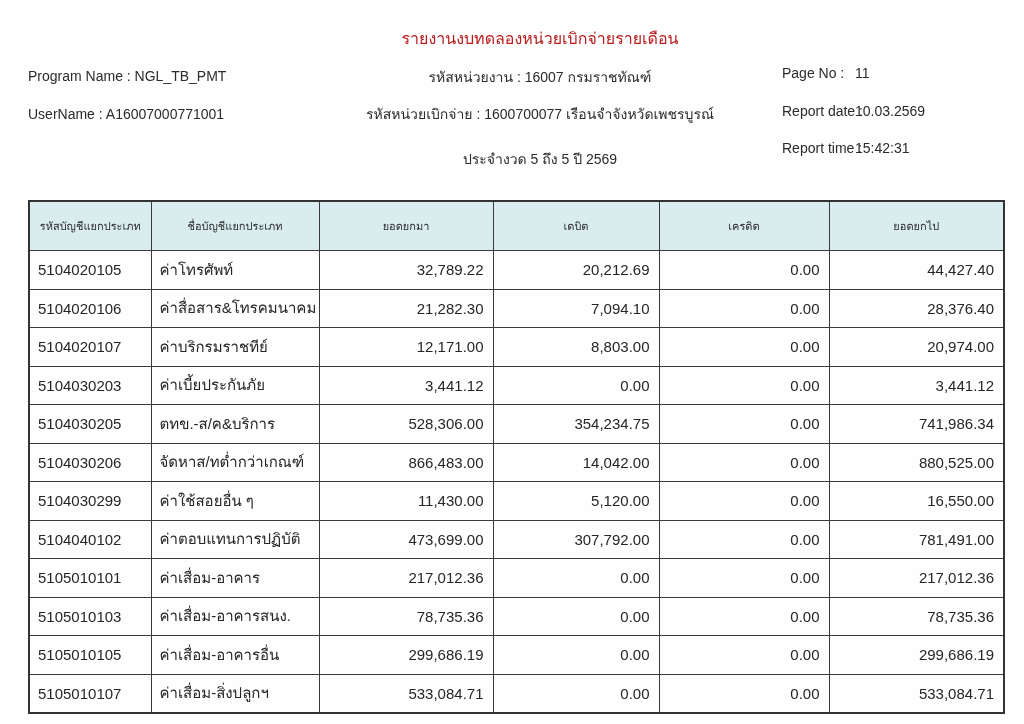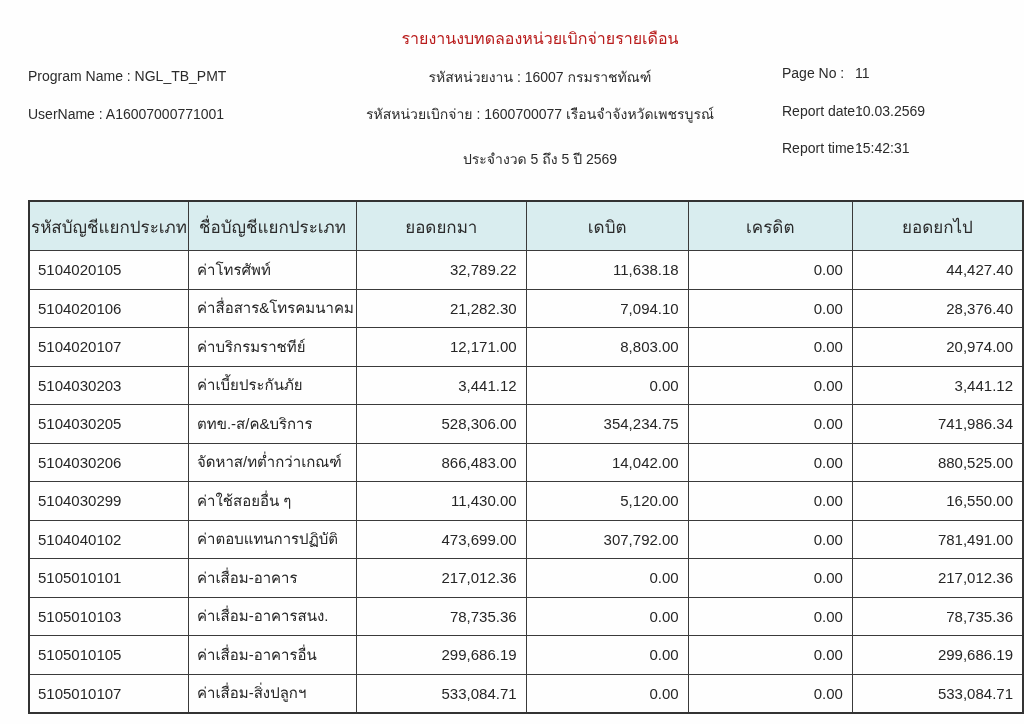--- a/index.html
+++ b/index.html
@@ -35,21 +35,21 @@
     font-size:15px;color:#262626;
     border:2px solid #333;
   }
   table.report th,table.report td{
     border:1.5px solid #3a3a3a;
     overflow:hidden;white-space:nowrap;
   }
   table.report th{
     background:#d9edef;
     height:46px;font-weight:normal;text-align:center;
-    font-size:17px;color:#2b2b2b;
+    font-size:11px;color:#2b2b2b;
   }
   table.report td{height:35.5px;}
   td.txt{text-align:left;padding-left:8px;}
   td.num{text-align:right;padding-right:9px;}
   col.c-code{width:122px;}
   col.c-name{width:168px;}
   col.c-bf{width:174px;}
   col.c-db{width:166px;}
   col.c-cr{width:170px;}
   col.c-cf{width:175px;}
@@ -90,21 +90,21 @@
       <th>เดบิต</th>
       <th>เครดิต</th>
       <th>ยอดยกไป</th>
     </tr>
   </thead>
   <tbody>
       <tr>
         <td class="txt">5104020105</td>
         <td class="txt">ค่าโทรศัพท์</td>
         <td class="num">32,789.22</td>
-        <td class="num">11,638.18</td>
+        <td class="num">20,212.69</td>
         <td class="num">0.00</td>
         <td class="num">44,427.40</td>
       </tr>
       <tr>
         <td class="txt">5104020106</td>
         <td class="txt">ค่าสื่อสาร&amp;โทรคมนาคม</td>
         <td class="num">21,282.30</td>
         <td class="num">7,094.10</td>
         <td class="num">0.00</td>
         <td class="num">28,376.40</td>

